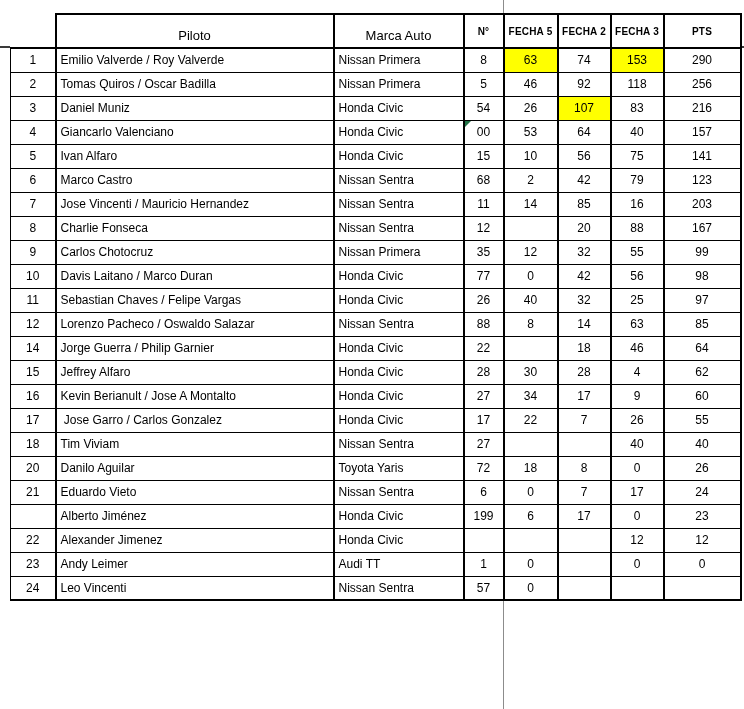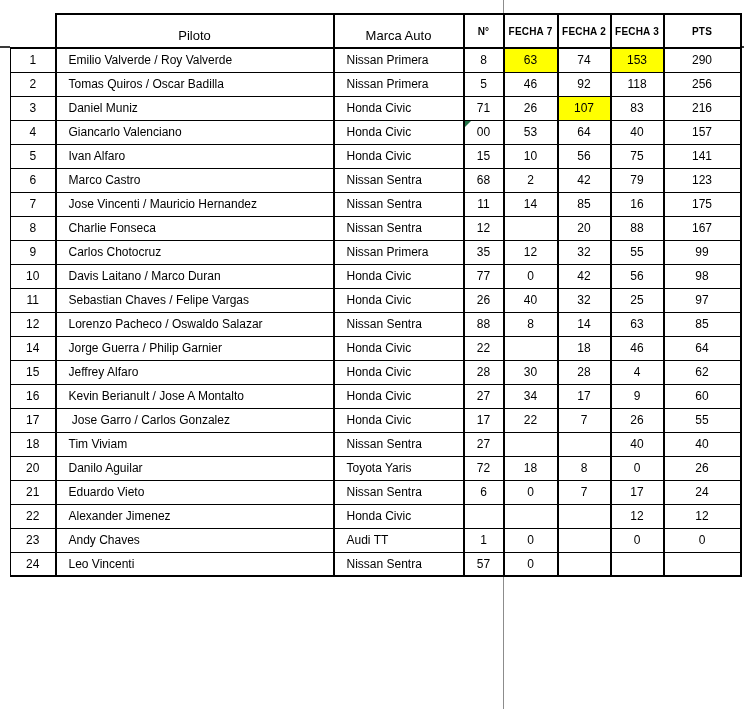--- a/index.html
+++ b/index.html
@@ -62,21 +62,21 @@
     font-size: 12px;
     text-align: center;
     vertical-align: middle;
     overflow: hidden;
   }
   td.cell-pos { border-left: 1px solid #000; }
   tbody tr:first-child td { border-top: 2px solid #000; }
   tbody tr:last-child td { border-bottom: 2px solid #000; }
   td.cell-piloto, td.cell-marca {
     text-align: left;
-    padding-left: 12px;
+    padding-left: 4px;
   }
   td.cell-piloto { white-space: pre; }
   td.hl { background: var(--hl, #FFFF00); }
   td.flag { position: relative; }
   td.flag::before {
     content: "";
     position: absolute; left: 0; top: 0;
     width: 0; height: 0;
     border-top: 6px solid #217346;
     border-right: 6px solid transparent;
@@ -99,21 +99,21 @@
       <col style="width:53px">
       <col style="width:53px">
       <col style="width:77px">
     </colgroup>
     <thead>
       <tr>
         <th class="spacer"></th>
         <th class="h-big">Piloto</th>
         <th class="h-big">Marca Auto</th>
         <th class="h-small">N°</th>
-        <th class="h-small">FECHA 7</th>
+        <th class="h-small">FECHA 5</th>
         <th class="h-small">FECHA 2</th>
         <th class="h-small">FECHA 3</th>
         <th class="h-small">PTS</th>
       </tr>
     </thead>
     <tbody id="rows-body">
         <tr>
           <td class="cell cell-pos">1</td>
           <td class="cell cell-piloto">Emilio Valverde / Roy Valverde</td>
           <td class="cell cell-marca">Nissan Primera</td>
@@ -130,21 +130,21 @@
           <td class="cell cell-num">5</td>
           <td class="cell cell-f1">46</td>
           <td class="cell cell-f2">92</td>
           <td class="cell cell-f3">118</td>
           <td class="cell cell-pts">256</td>
         </tr>
         <tr>
           <td class="cell cell-pos">3</td>
           <td class="cell cell-piloto">Daniel Muniz</td>
           <td class="cell cell-marca">Honda Civic</td>
-          <td class="cell cell-num">71</td>
+          <td class="cell cell-num">54</td>
           <td class="cell cell-f1">26</td>
           <td class="cell cell-f2 hl">107</td>
           <td class="cell cell-f3">83</td>
           <td class="cell cell-pts">216</td>
         </tr>
         <tr>
           <td class="cell cell-pos">4</td>
           <td class="cell cell-piloto">Giancarlo Valenciano</td>
           <td class="cell cell-marca">Honda Civic</td>
           <td class="cell cell-num flag">00</td>
@@ -174,21 +174,21 @@
           <td class="cell cell-pts">123</td>
         </tr>
         <tr>
           <td class="cell cell-pos">7</td>
           <td class="cell cell-piloto">Jose Vincenti / Mauricio Hernandez</td>
           <td class="cell cell-marca">Nissan Sentra</td>
           <td class="cell cell-num">11</td>
           <td class="cell cell-f1">14</td>
           <td class="cell cell-f2">85</td>
           <td class="cell cell-f3">16</td>
-          <td class="cell cell-pts">175</td>
+          <td class="cell cell-pts">203</td>
         </tr>
         <tr>
           <td class="cell cell-pos">8</td>
           <td class="cell cell-piloto">Charlie Fonseca</td>
           <td class="cell cell-marca">Nissan Sentra</td>
           <td class="cell cell-num">12</td>
           <td class="cell cell-f1"></td>
           <td class="cell cell-f2">20</td>
           <td class="cell cell-f3">88</td>
           <td class="cell cell-pts">167</td>
@@ -297,32 +297,42 @@
           <td class="cell cell-pos">21</td>
           <td class="cell cell-piloto">Eduardo Vieto</td>
           <td class="cell cell-marca">Nissan Sentra</td>
           <td class="cell cell-num">6</td>
           <td class="cell cell-f1">0</td>
           <td class="cell cell-f2">7</td>
           <td class="cell cell-f3">17</td>
           <td class="cell cell-pts">24</td>
         </tr>
         <tr>
+          <td class="cell cell-pos"></td>
+          <td class="cell cell-piloto">Alberto Jiménez</td>
+          <td class="cell cell-marca">Honda Civic</td>
+          <td class="cell cell-num">199</td>
+          <td class="cell cell-f1">6</td>
+          <td class="cell cell-f2">17</td>
+          <td class="cell cell-f3">0</td>
+          <td class="cell cell-pts">23</td>
+        </tr>
+        <tr>
           <td class="cell cell-pos">22</td>
           <td class="cell cell-piloto">Alexander Jimenez</td>
           <td class="cell cell-marca">Honda Civic</td>
           <td class="cell cell-num"></td>
           <td class="cell cell-f1"></td>
           <td class="cell cell-f2"></td>
           <td class="cell cell-f3">12</td>
           <td class="cell cell-pts">12</td>
         </tr>
         <tr>
           <td class="cell cell-pos">23</td>
-          <td class="cell cell-piloto">Andy Chaves</td>
+          <td class="cell cell-piloto">Andy Leimer</td>
           <td class="cell cell-marca">Audi TT</td>
           <td class="cell cell-num">1</td>
           <td class="cell cell-f1">0</td>
           <td class="cell cell-f2"></td>
           <td class="cell cell-f3">0</td>
           <td class="cell cell-pts">0</td>
         </tr>
         <tr>
           <td class="cell cell-pos">24</td>
           <td class="cell cell-piloto">Leo Vincenti</td>

